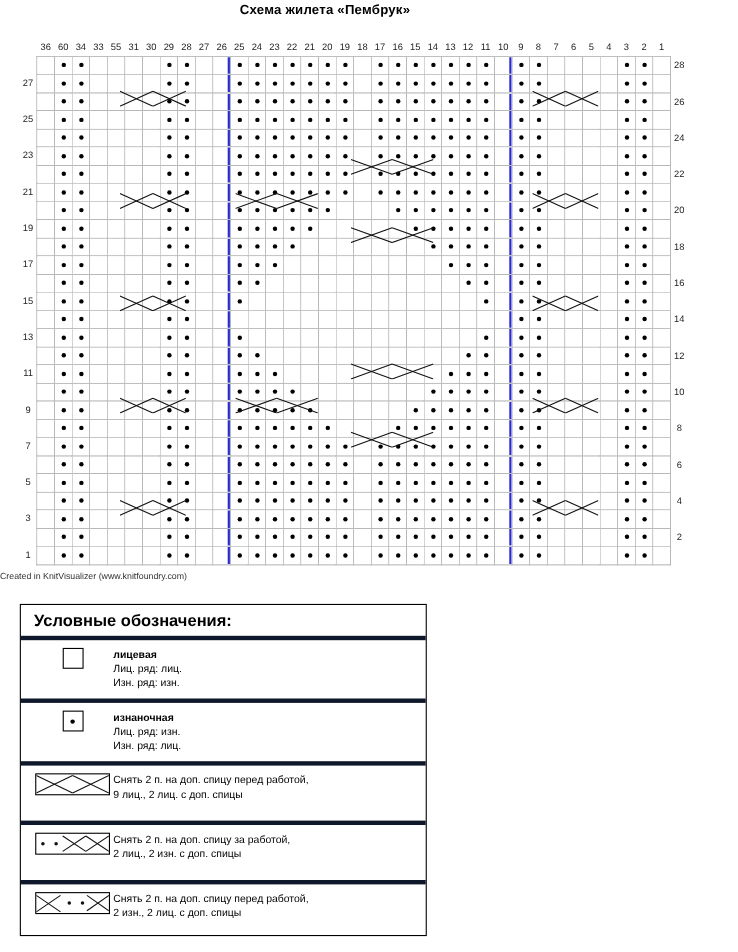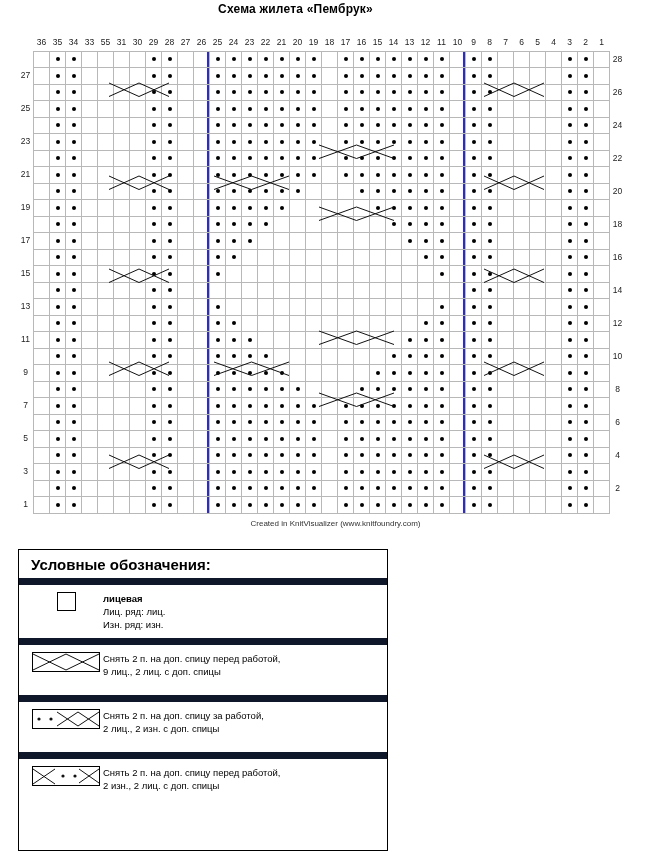--- a/index.html
+++ b/index.html
@@ -33,35 +33,35 @@
   td.hdr{border:none;background:#fff;font-size:8px;color:#111;}
   td.lnum{border:none;width:16px;text-align:right;padding-right:2px;font-size:8.5px;}
   td.rnum{border:none;width:16px;text-align:left;padding-left:3px;font-size:8.5px;}
   .dot{
     width:4px;height:4px;border-radius:50%;background:#000;
     position:absolute;left:50%;top:50%;transform:translate(-50%,-50%);
   }
   .blueR{box-shadow:inset -2px 0 0 0 #2a2ad0;}
 
   .credit{
-    position:absolute;top:519px;left:0;width:671px;text-align:center;
+    position:absolute;top:519px;left:0;width:671px;text-align:left;
     font-size:8px;color:#333;
   }
 
   
   #legend{
     position:absolute;left:18px;top:549px;width:368px;height:300px;
     border:1px solid #000;background:#fff;
   }
   .legend-title{
     font-size:15px;font-weight:bold;padding:6px 0 5px 12px;
   }
   .lrow{
     display:flex;align-items:flex-start;
-    border-top:7px solid #0f172a;
+    border-top:4px solid #0f172a;
     padding:7px 6px 7px 10px;
     min-height:36px;
   }
   .lrow:first-of-type{border-top:1px solid #000;}
   .sym{width:74px;flex:0 0 74px;display:flex;align-items:center;justify-content:center;}
   .box{width:17px;height:17px;border:1px solid #000;position:relative;background:#fff;}
   .box .dot{width:4px;height:4px;}
   .cablebox{width:66px;height:18px;border:1px solid #000;position:relative;background:#fff;}
   .ltxt{font-size:9.5px;line-height:13px;padding-top:0;}
   .ltxt b{font-size:9.5px;}
@@ -70,21 +70,21 @@
 <body>
 
 <div class="title">Схема жилета «Пембрук»</div>
 
 <div id="chart-wrap">
   <table class="grid">
     <tbody id="grid-body">
         <tr>
           <td class="lnum"></td>
           <td class="hdr">36</td>
-          <td class="hdr">35</td>
+          <td class="hdr">60</td>
           <td class="hdr">34</td>
           <td class="hdr">33</td>
           <td class="hdr">55</td>
           <td class="hdr">31</td>
           <td class="hdr">30</td>
           <td class="hdr">29</td>
           <td class="hdr">28</td>
           <td class="hdr">27</td>
           <td class="hdr">26</td>
           <td class="hdr">25</td>
@@ -2379,20 +2379,32 @@
     <div class="sym">
         <div class="box"></div>
       </div>
     <div class="ltxt">
       <b>лицевая</b><br>
       <span>Лиц. ряд: лиц.</span><br>
       <span>Изн. ряд: изн.</span>
     </div>
   </div>
 
+  <div class="lrow">
+    <div class="sym">
+        <div class="box">
+          <span class="dot"></span>
+        </div>
+      </div>
+    <div class="ltxt">
+      <b>изнаночная</b><br>
+      <span>Лиц. ряд: изн.</span><br>
+      <span>Изн. ряд: лиц.</span>
+    </div>
+  </div>
 
   <div class="lrow">
     <div class="sym">
       <div class="cablebox">
         <svg width="66" height="18" viewBox="0 0 66 18">
           <line x1="0" y1="17" x2="33" y2="1" stroke="#111" stroke-width="1"></line>
           <line x1="0" y1="1" x2="33" y2="17" stroke="#111" stroke-width="1"></line>
           <line x1="33" y1="1" x2="66" y2="17" stroke="#111" stroke-width="1"></line>
           <line x1="33" y1="17" x2="66" y2="1" stroke="#111" stroke-width="1"></line>
         </svg>

